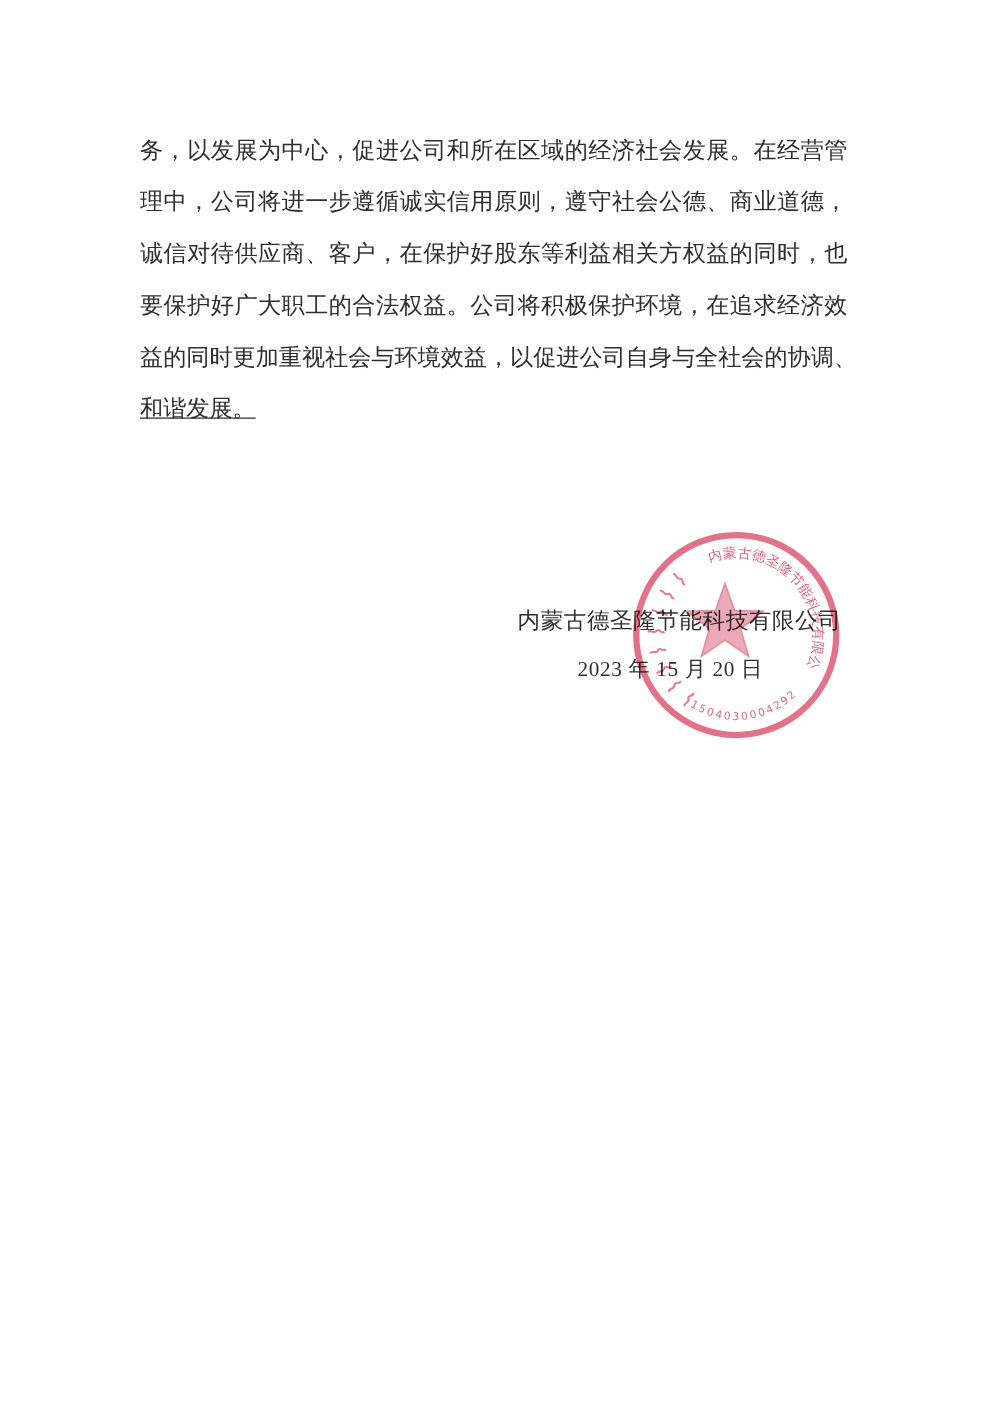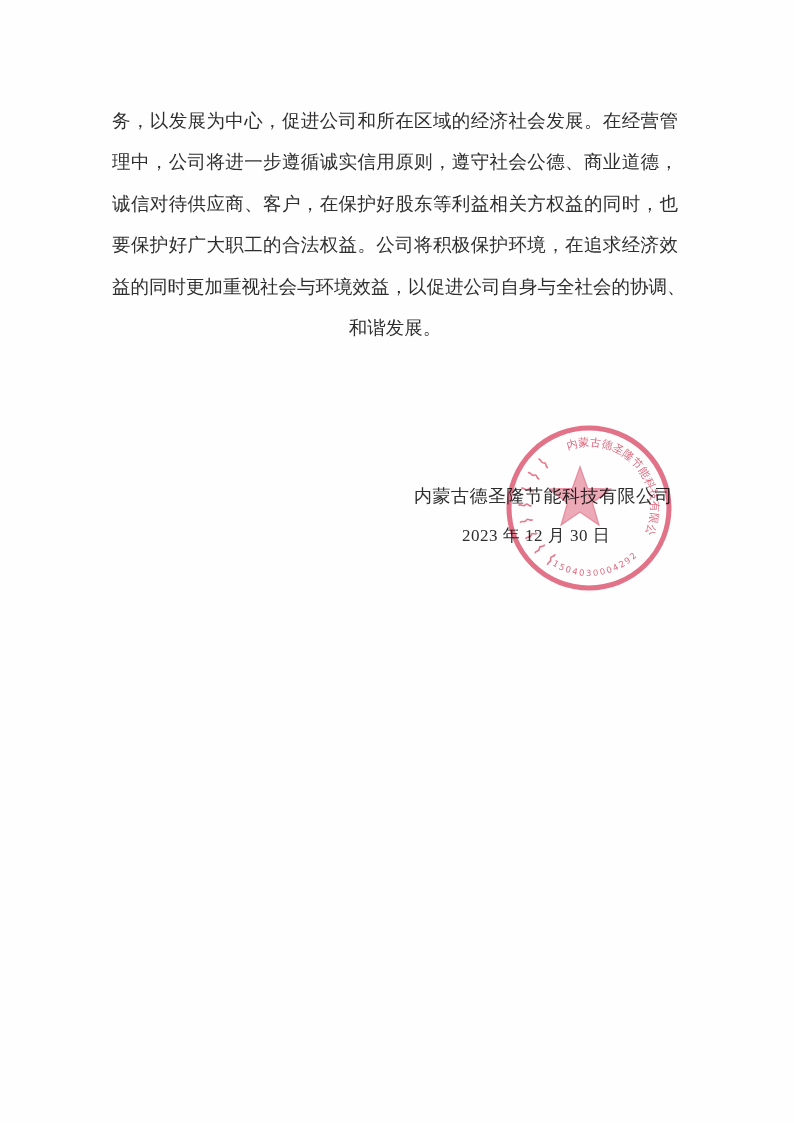--- a/index.html
+++ b/index.html
@@ -27,21 +27,21 @@
     letter-spacing: 0;
   }
   .body-text .line {
     height: 41.4px;
     line-height: 41.4px;
     white-space: nowrap;
   }
   
   .jline { display: flex; justify-content: space-between; align-items: center; }
   .jline span { display: inline-block; }
-  .lline { text-align: center; }
+  .lline { text-align: left; text-decoration: underline; }
 
   
   .sig-company {
     position: absolute;
     left: 414px;
     top: 484px;
     font-size: 18px;
     letter-spacing: 0.5px;
     color: #2e2e2e;
     white-space: nowrap;
@@ -231,21 +231,21 @@
         <span>会</span>
         <span>的</span>
         <span>协</span>
         <span>调</span>
         <span>、</span>
       </div>
     <div class="line lline">和谐发展。</div>
   </div>
 
   <div class="sig-company">内蒙古德圣隆节能科技有限公司</div>
-  <div class="sig-date">2023 年 12 月 30 日</div>
+  <div class="sig-date">2023 年 15 月 20 日</div>
 
   <svg class="stamp" viewBox="0 0 170 170" aria-hidden="true">
     <defs>
       <path id="arcTop" d="M 63.8,26.7 A 62,62 0 0 1 140.7,112.2" fill="none"></path>
       <path id="arcBottom" d="M 48,142 A 68,68 0 0 0 134.7,131.4" fill="none"></path>
       <path id="mgMark" d="M 0,-6.5 C 2.6,-4.2 -2.2,-1.8 1.4,0.6 C 3.4,2.4 -1.8,4.4 0.6,6.5" fill="none"></path>
     </defs>
 
     <circle cx="85" cy="85" r="80" fill="none" stroke="#dc5570" stroke-width="5" opacity="0.9"></circle>
 

